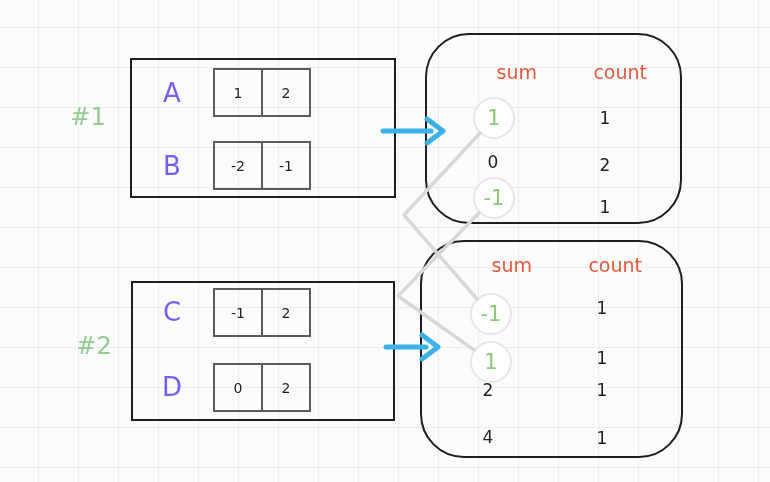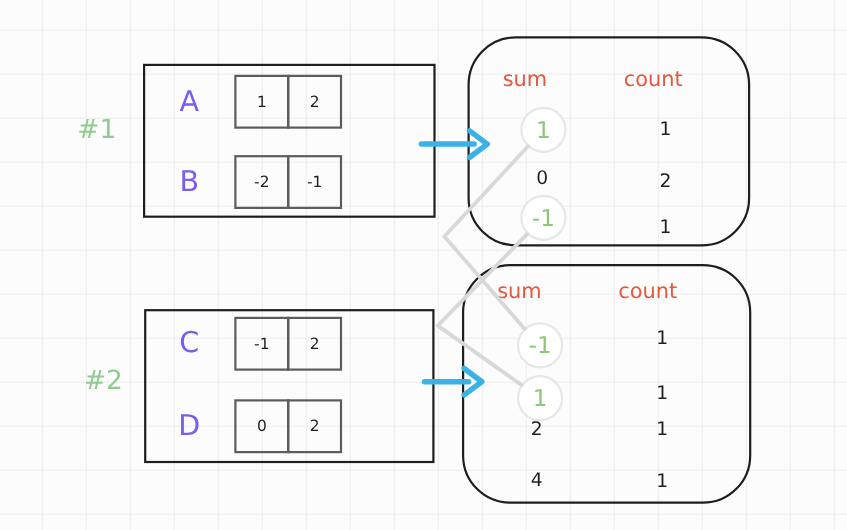--- a/index.html
+++ b/index.html
@@ -43,21 +43,21 @@
   .cell + .cell{margin-left:-2px;}
   .round-table{
     border:2px solid var(--box-border,#1e1e1e);
     border-radius:44px;
     background:transparent;
     box-sizing:border-box;
   }
   .col-header{
     color:var(--header-orange,#e4593d);
     font-size:19px;line-height:24px;
-    text-align:left;width:80px;
+    text-align:right;width:80px;
   }
   .sum-circle{
     width:42px;height:42px;
     border:2px solid #e7e7e7;
     border-radius:50%;
     box-sizing:border-box;
     display:flex;align-items:center;justify-content:center;
     font-size:21px;
     color:var(--highlight-green,#8cc878);
     background:rgba(255,255,255,.85);

